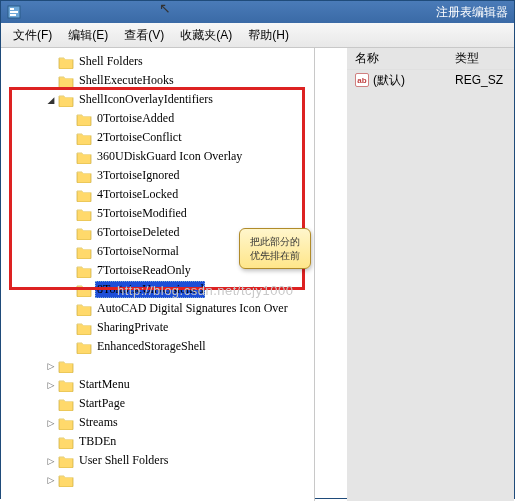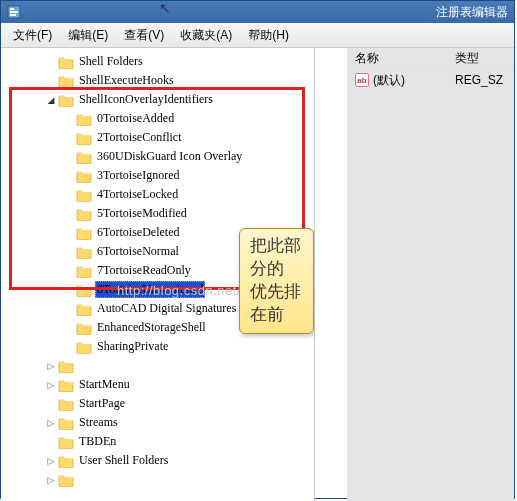--- a/index.html
+++ b/index.html
@@ -18,21 +18,21 @@
 .right-row .rname { width: 100px; display: flex; align-items: center; gap: 4px; }
 .ab-icon { width: 14px; height: 14px; border: 1px solid #d08080; background: #fff; display: inline-flex; align-items: center; justify-content: center; font-size: 8px; color: #c04040; font-weight: bold; border-radius: 2px; }
 .tree { padding: 4px 0 4px 2px; position: relative; font-family: Liberation Serif, serif; }
 .tree-row { display: flex; align-items: center; height: 19px; white-space: nowrap; }
 .toggle { width: 12px; height: 12px; display: inline-flex; align-items: center; justify-content: center; font-size: 9px; color: #666; cursor: pointer; }
 .folder-icon { width: 16px; height: 14px; margin: 0 3px 0 1px; flex-shrink: 0; }
 .label { padding: 1px 2px; }
 .label.selected { background: #1d4ed8; border: 1px dotted #7aa7d7; padding: 0 1px; }
 .ind { display: inline-block; }
 .redbox { position: absolute; border: 3px solid #d22; pointer-events: none; left: 8px; top: 39px; width: 296px; height: 203px; }
-.tooltip { position: absolute; left: 238px; top: 180px; background: linear-gradient(#fff6cc, #ffe68a); border: 1px solid #b08b2a; border-radius: 6px; padding: 6px 10px; font-size: 17px; color: #333; box-shadow: 1px 2px 4px rgba(0,0,0,.25); line-height: 1.35; z-index: 5; }
+.tooltip { position: absolute; left: 238px; top: 180px; background: linear-gradient(#fff6cc, #ffe68a); border: 1px solid #b08b2a; border-radius: 6px; padding: 6px 10px; font-size: 10px; color: #333; box-shadow: 1px 2px 4px rgba(0,0,0,.25); line-height: 1.35; z-index: 5; }
 .watermark { position: absolute; left: 116px; top: 235px; color: #c9c9c9; font-size: 13px; pointer-events: none; z-index: 1; font-family: Arial, sans-serif; letter-spacing: .5px; }
 .cursor { position: absolute; left: 159px; top: 0; font-size: 14px; color: #333; z-index: 20; pointer-events: none; }
 svg.folder { display: block; }
 </style>
 </head>
 <body>
 <div class="cursor">↖</div>
 <div class="window">
   <div class="titlebar">
     <span class="icon">
@@ -212,32 +212,32 @@
           </div>
           <div class="tree-row">
             <span class="ind" style="width: 60px;"></span>
             <span class="toggle"></span>
             <span class="folder-icon">
               <svg class="folder" viewBox="0 0 16 14" width="16" height="14">
                 <path d="M1 3h5l1.5 1.5H15v8.5a1 1 0 0 1-1 1H2a1 1 0 0 1-1-1z" fill="#ffd96b" stroke="#c8a93b" stroke-width=".7"></path>
                 <path d="M1 3h5l1.5 1.5H15" fill="none" stroke="#fff4c2" stroke-width=".6"></path>
               </svg>
             </span>
+            <span class="label">SharingPrivate</span>
+          </div>
+          <div class="tree-row">
+            <span class="ind" style="width: 60px;"></span>
+            <span class="toggle"></span>
+            <span class="folder-icon">
+              <svg class="folder" viewBox="0 0 16 14" width="16" height="14">
+                <path d="M1 3h5l1.5 1.5H15v8.5a1 1 0 0 1-1 1H2a1 1 0 0 1-1-1z" fill="#ffd96b" stroke="#c8a93b" stroke-width=".7"></path>
+                <path d="M1 3h5l1.5 1.5H15" fill="none" stroke="#fff4c2" stroke-width=".6"></path>
+              </svg>
+            </span>
             <span class="label">EnhancedStorageShell</span>
-          </div>
-          <div class="tree-row">
-            <span class="ind" style="width: 60px;"></span>
-            <span class="toggle"></span>
-            <span class="folder-icon">
-              <svg class="folder" viewBox="0 0 16 14" width="16" height="14">
-                <path d="M1 3h5l1.5 1.5H15v8.5a1 1 0 0 1-1 1H2a1 1 0 0 1-1-1z" fill="#ffd96b" stroke="#c8a93b" stroke-width=".7"></path>
-                <path d="M1 3h5l1.5 1.5H15" fill="none" stroke="#fff4c2" stroke-width=".6"></path>
-              </svg>
-            </span>
-            <span class="label">SharingPrivate</span>
           </div>
           <div class="tree-row">
             <span class="ind" style="width: 42px;"></span>
             <span class="toggle">▷</span>
             <span class="folder-icon">
               <svg class="folder" viewBox="0 0 16 14" width="16" height="14">
                 <path d="M1 3h5l1.5 1.5H15v8.5a1 1 0 0 1-1 1H2a1 1 0 0 1-1-1z" fill="#ffd96b" stroke="#c8a93b" stroke-width=".7"></path>
                 <path d="M1 3h5l1.5 1.5H15" fill="none" stroke="#fff4c2" stroke-width=".6"></path>
               </svg>
             </span>

